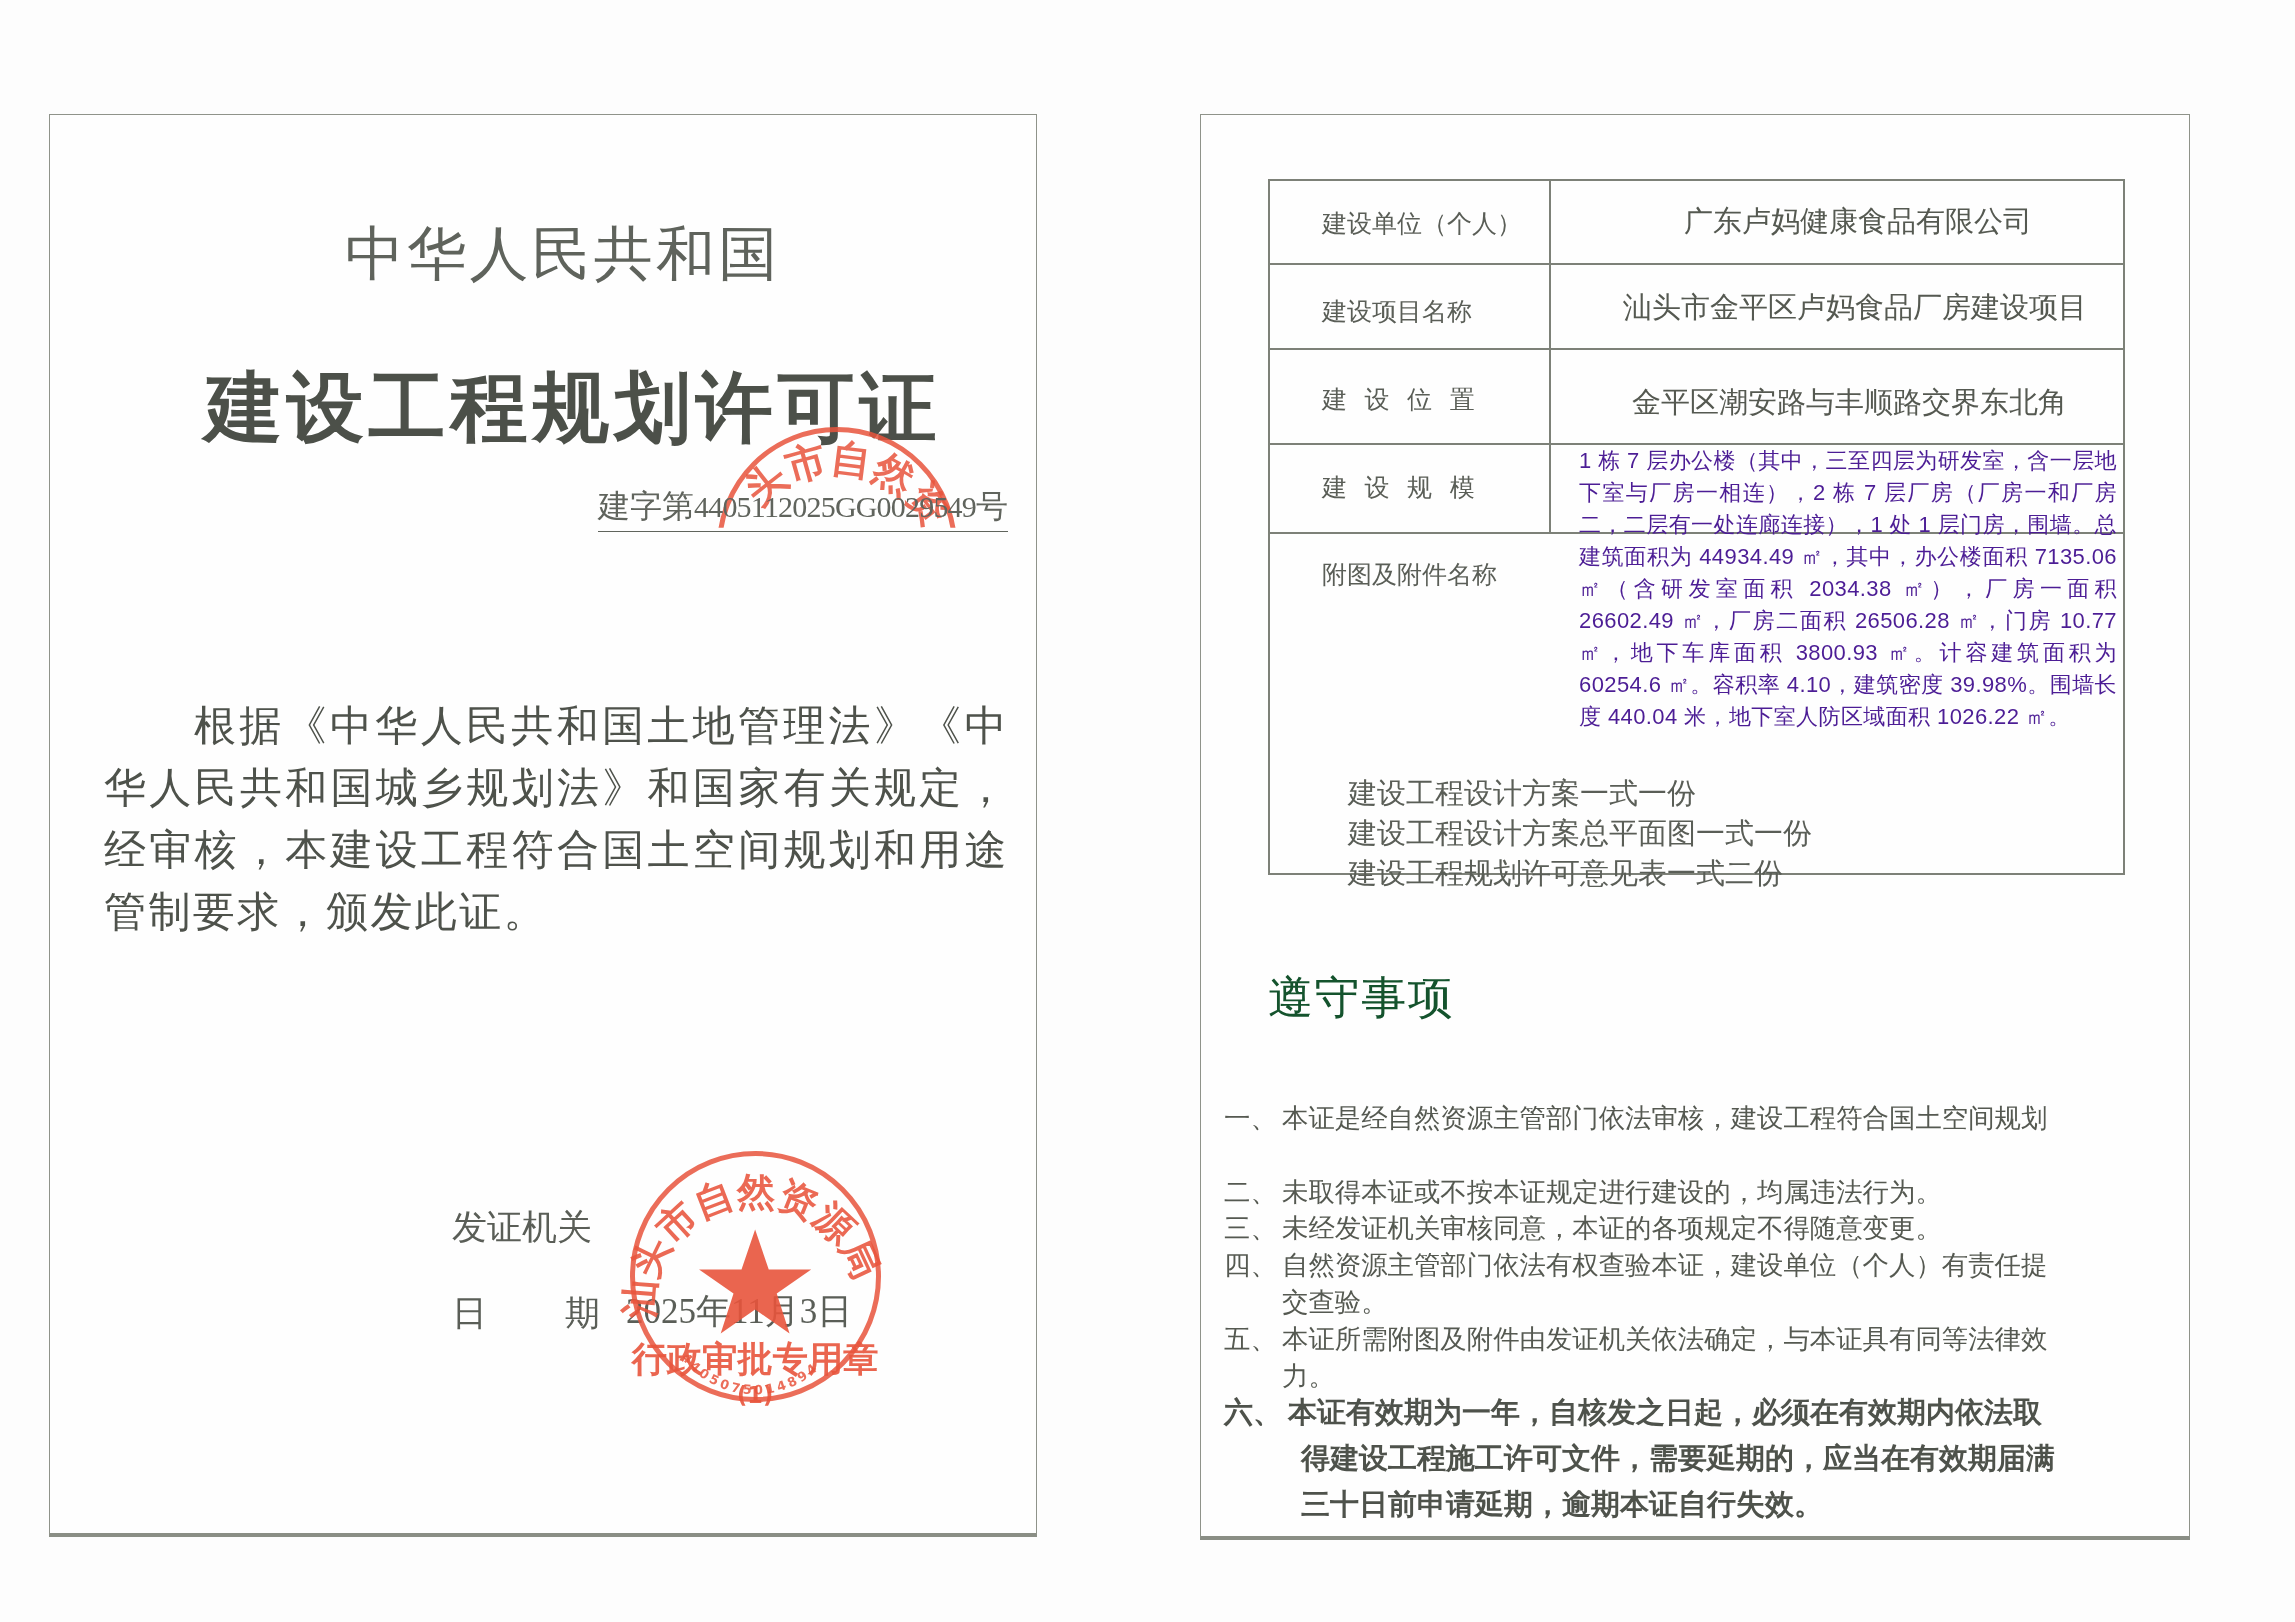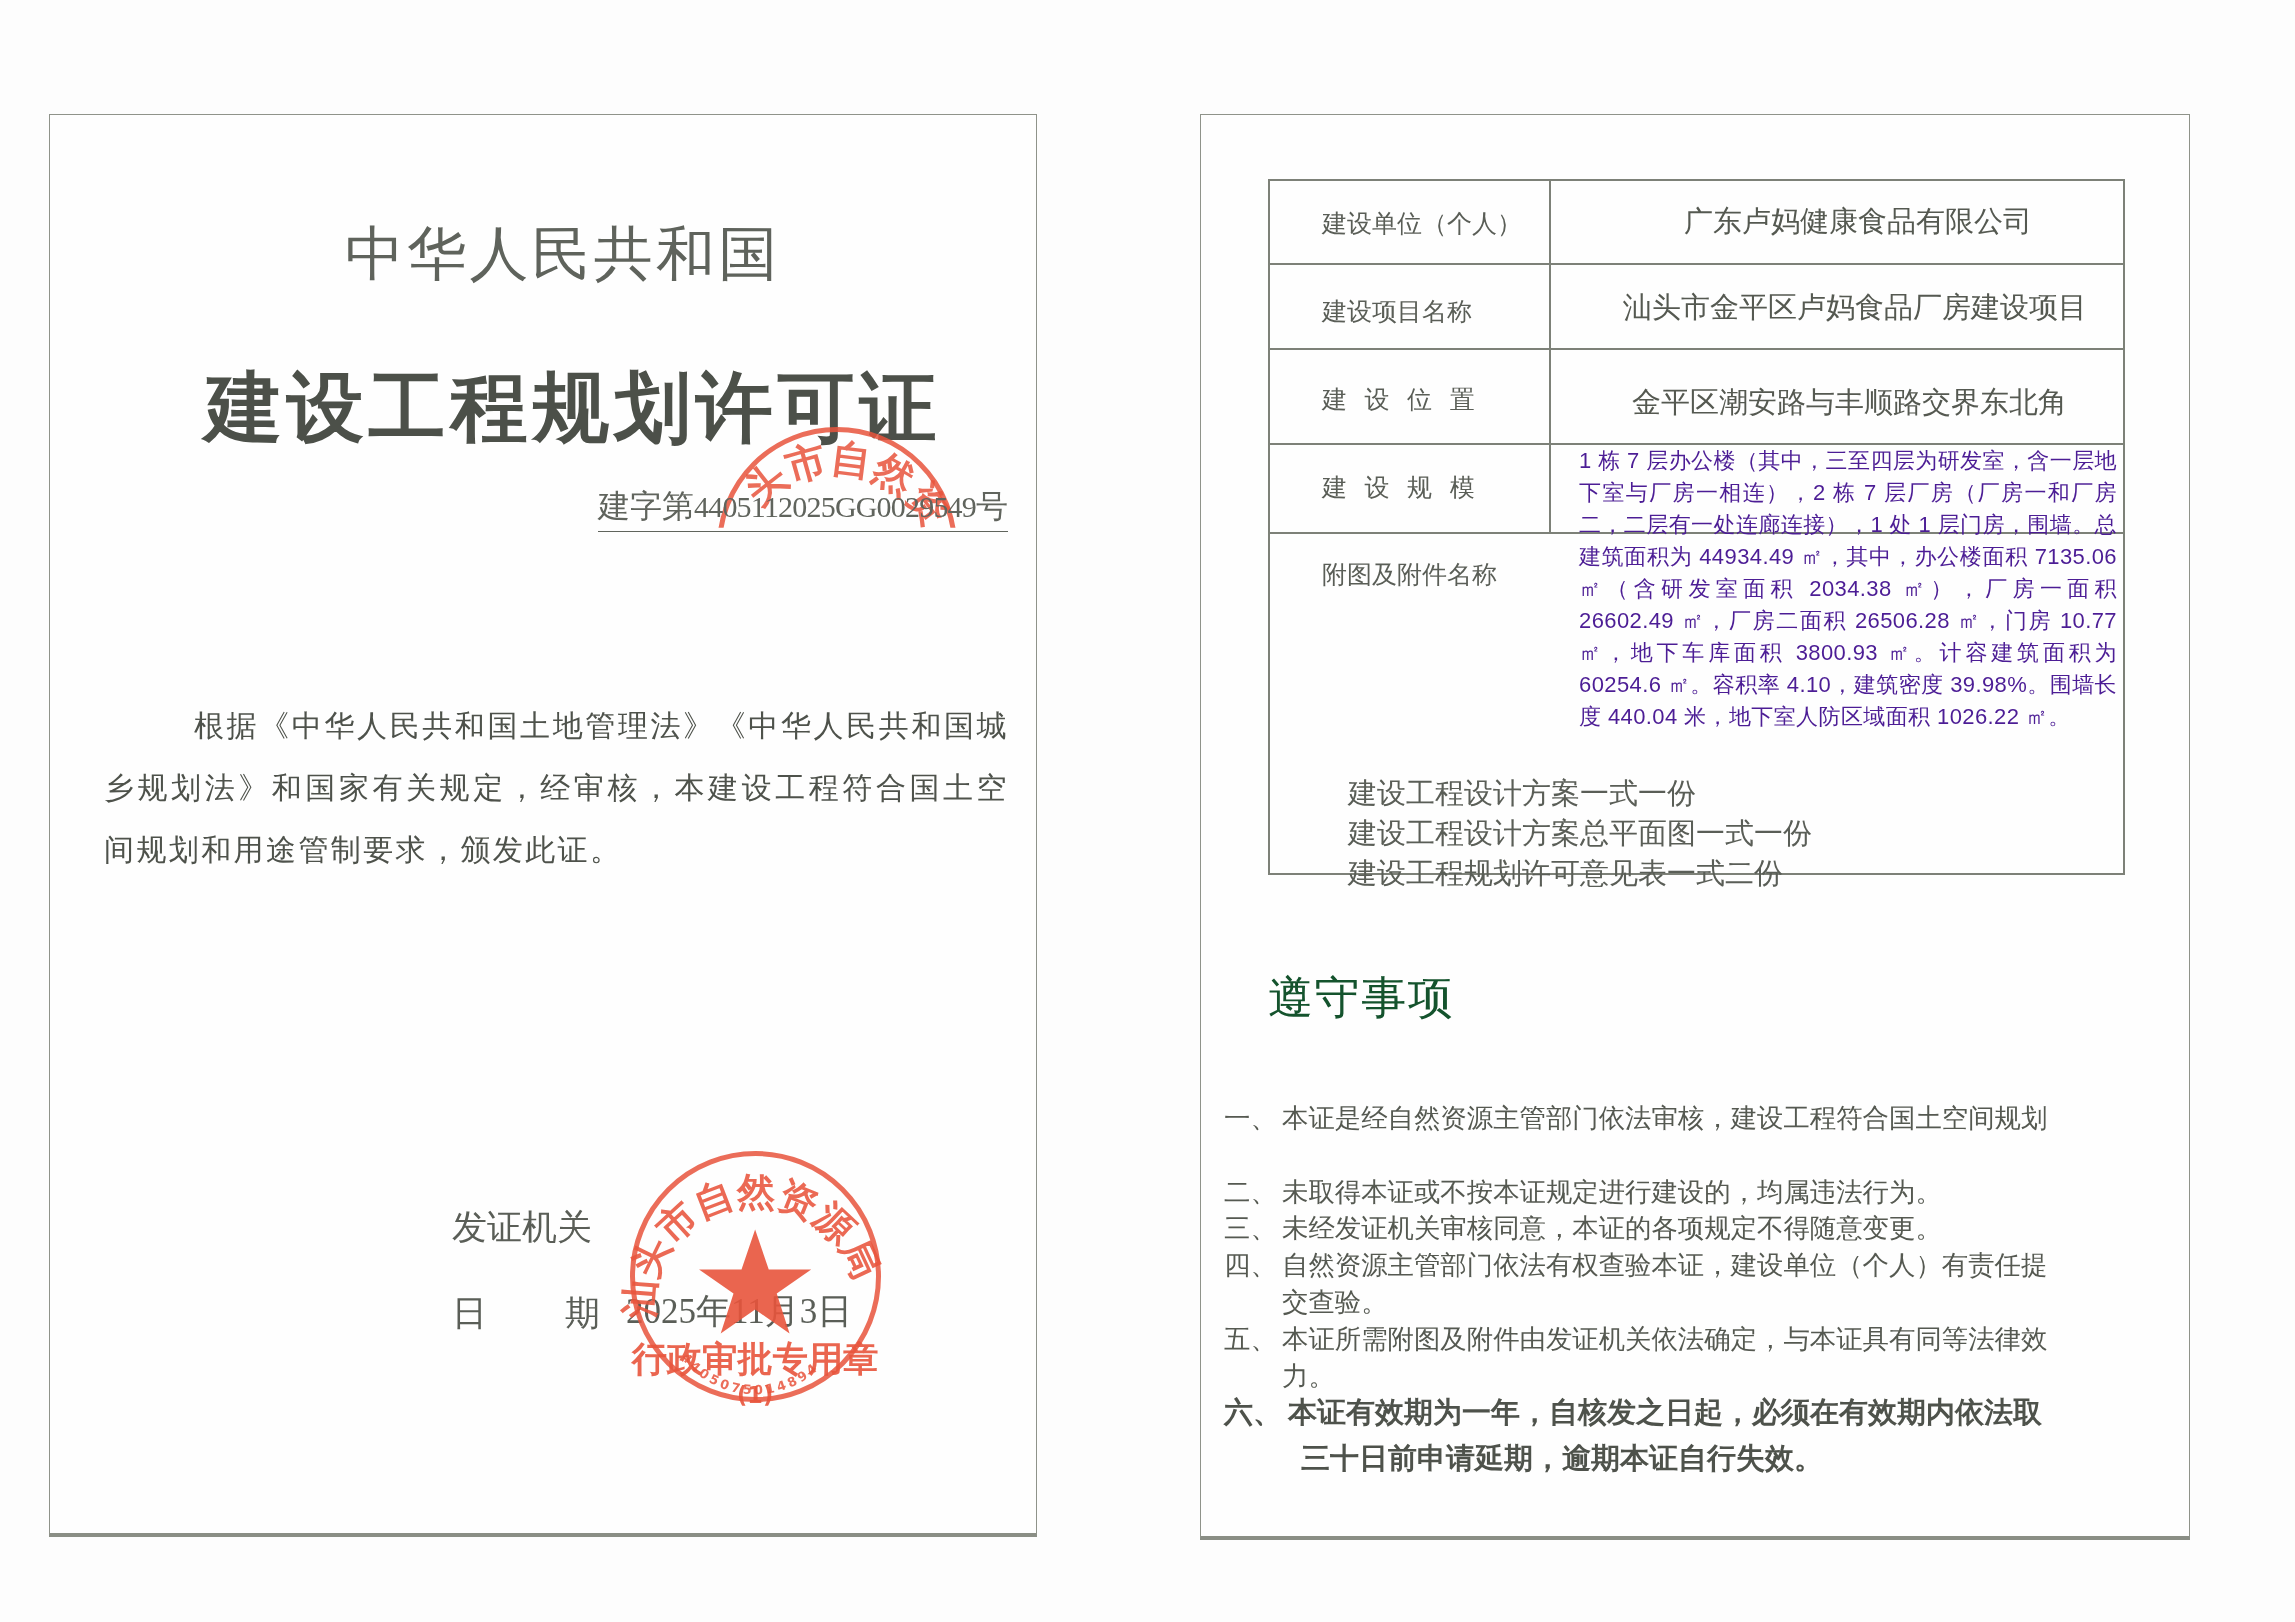--- a/index.html
+++ b/index.html
@@ -30,21 +30,21 @@
     color:#4c5049; font-weight:bold;
   }
   .cert-no {
     left:598px; top:485px; font-size:32px; color:#60645d;
     font-family:"Liberation Serif","DejaVu Serif",serif;
     border-bottom:1.6px solid #60645d; padding-bottom:1.6px;
   }
   .cert-no .num { font-size:30px; letter-spacing:-0.8px; }
   .body-text {
     position:absolute; left:104px; top:695px; width:905px;
-    font-size:30px; line-height:62px; color:#4e524b; letter-spacing:2.4px;
+    font-size:42px; line-height:62px; color:#4e524b; letter-spacing:2.4px;
     white-space:normal; text-indent:90px; text-align:justify;
   }
   .issuer-label { left:452px; top:1204px; font-size:35px; color:#5a5e57; }
   .date-label { left:452px; top:1290px; font-size:35px; color:#5a5e57; word-spacing:0; }
   .date-label .gap { display:inline-block; width:78px; }
   .date-value { left:626px; top:1288px; font-size:35px; color:#5a5e57;
     font-family:"Liberation Serif","DejaVu Serif",serif; }
 
   
   .seal { position:absolute; border-radius:50%; border:5.6px solid rgba(232,84,60,0.85);
@@ -165,15 +165,16 @@
 <div class="rule" style="top:1246px;">
   <span class="n">四、</span><span>自然资源主管部门依法有权查验本证，建设单位（个人）有责任提</span>
   <span class="cont">交查验。</span>
 </div>
 <div class="rule" style="top:1320px;">
   <span class="n">五、</span><span>本证所需附图及附件由发证机关依法确定，与本证具有同等法律效</span>
   <span class="cont">力。</span>
 </div>
 <div class="rule bold" style="top:1389px;">
   <span class="n">六、</span><span>本证有效期为一年，自核发之日起，必须在有效期内依法取</span>
+  <span class="cont">得建设工程施工许可文件，需要延期的，应当在有效期届满</span>
   <span class="cont">三十日前申请延期，逾期本证自行失效。</span>
 </div>
 
 
 </body></html>

